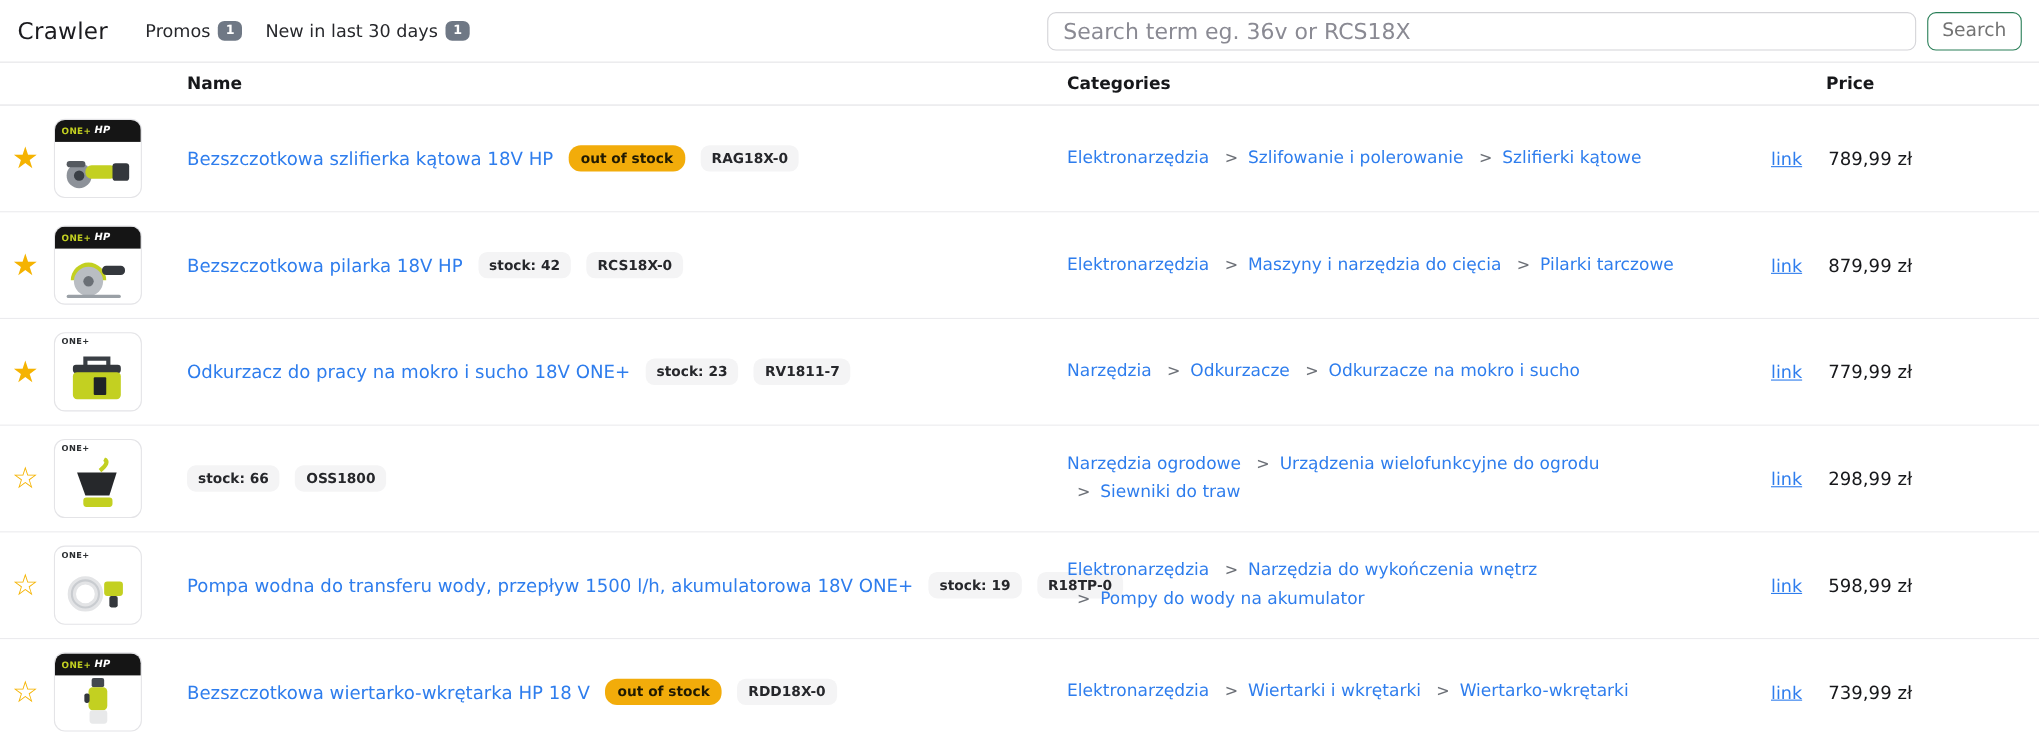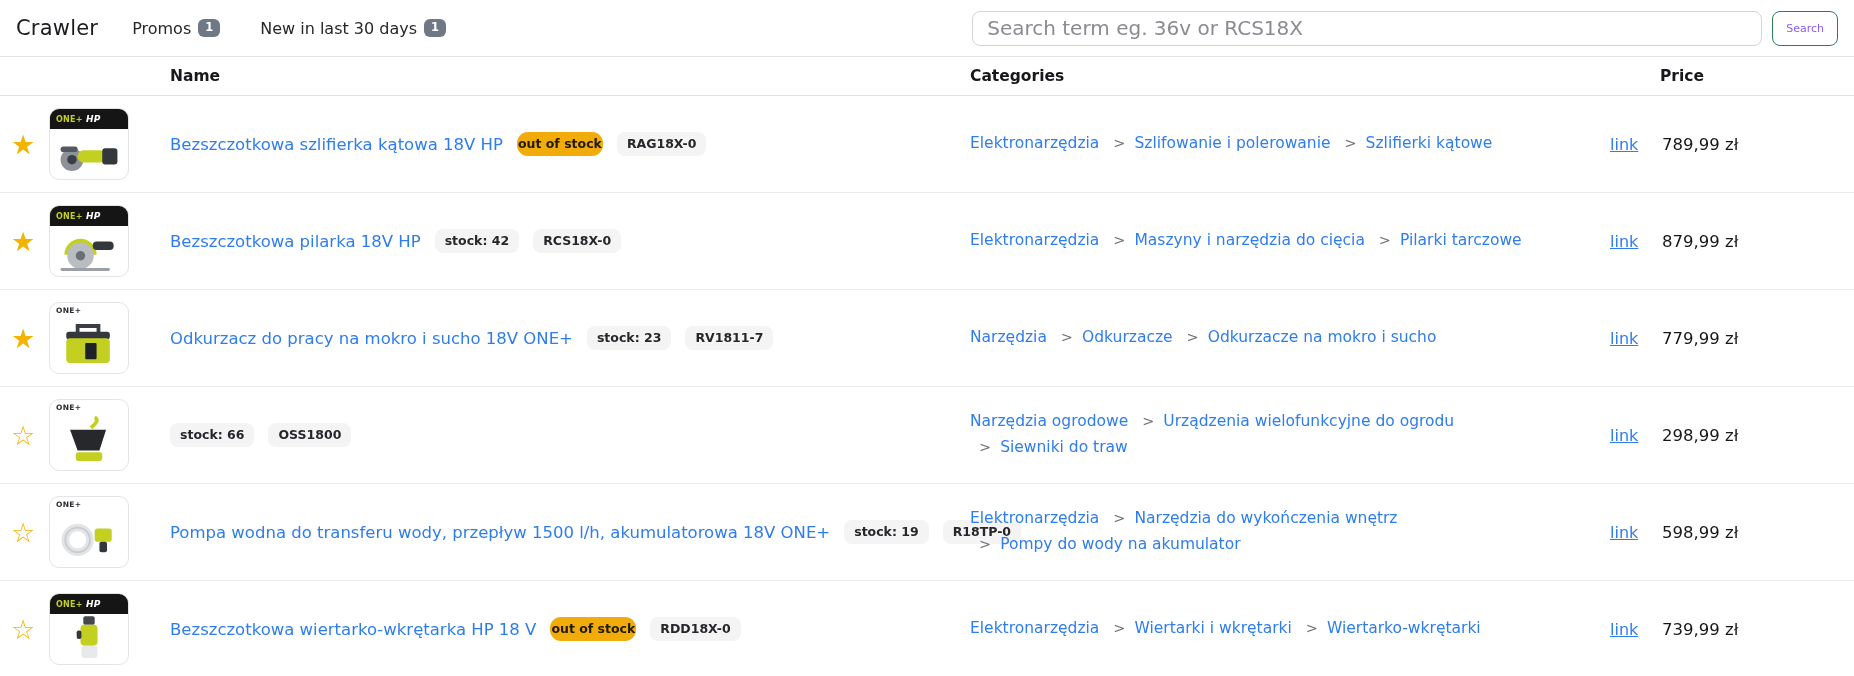--- a/index.html
+++ b/index.html
@@ -10,35 +10,35 @@
     color: #1f2125;
   }
   .app { width: 1854px; height: 676px; }
 
   
   .topbar {
     height: 57px; display: flex; align-items: center;
     padding: 0 16px; border-bottom: 1px solid #e4e4e7; background: #fff;
   }
   .app-title { font-size: 21px; font-weight: 500; color: #1b1b1f; letter-spacing: 0.2px; }
-  .filters { display: flex; align-items: flex-end; gap: 40px; margin-left: 34px; }
+  .filters { display: flex; align-items: flex-end; gap: 21px; margin-left: 34px; }
   .filter { display: inline-flex; align-items: center; gap: 7px; font-size: 16px; color: #26272b; cursor: pointer; text-decoration: none; }
   .count-badge {
     background: #6f7885; color: #fff; font-size: 11.5px; font-weight: 700;
     padding: 2px 7px; border-radius: 6px; line-height: 1.2;
   }
   .search-area { margin-left: auto; display: flex; align-items: center; gap: 10px; }
   .search-input {
     width: 790px; height: 35px; border: 1px solid #d4d4d8; border-radius: 8px;
     padding: 0 14px; font-size: 20px; color: #26272b; outline: none;
     font-family: "DejaVu Sans", "Liberation Sans", sans-serif;
   }
   .search-input::placeholder { color: #8a8a93; }
   .search-btn {
-    height: 35px; padding: 0 13px; font-size: 11px; color: #8b5cf6;
+    height: 35px; padding: 0 13px; font-size: 17px; color: #737373;
     background: #fff; border: 1px solid #2a7f58; border-radius: 8px; cursor: pointer;
     font-family: "DejaVu Sans", "Liberation Sans", sans-serif;
   }
 
   
   .grid-cols { display: grid; grid-template-columns: 46px 124px 800px 640px 50px 1fr; align-items: center; }
   .thead { height: 39px; border-bottom: 1px solid #e1e1e5; font-weight: 700; font-size: 15.5px; color: #17181b; }
   .rows .row { height: 97px; border-bottom: 1px solid #ebebee; }
   .cell { min-width: 0; }
 
@@ -56,21 +56,21 @@
   .pimg.hp .banner .t1 { color: #ffffff; font-style: italic; margin-left: 3px; font-size: 9px; }
   .pimg:not(.hp) .banner .t0 { color: #2a2d30; font-size: 7.5px; }
   .art { flex: 1; display: flex; align-items: center; justify-content: center; }
 
   .name-cell { display: flex; align-items: center; gap: 14px; white-space: nowrap; }
   .pname { font-size: 16.5px; color: #2e7ded; text-decoration: none; cursor: pointer; }
   .badge {
     font-size: 12.5px; font-weight: 700; padding: 4px 10px; border-radius: 8px;
     color: #26272b; background: #f4f4f5; line-height: 1.25; flex: none;
   }
-  .badge.out-of-stock { background: #f2ac0a; color: #201a02; border-radius: 11px; padding: 4px 1px; }
+  .badge.out-of-stock { background: #f2ac0a; color: #201a02; border-radius: 11px; padding: 4px 11px; }
 
   .cat-cell { font-size: 15.5px; line-height: 1.65; padding-right: 24px; }
   .cat-link { color: #2e7ded; text-decoration: none; cursor: pointer; }
   .crumb-unit { white-space: nowrap; margin-left: 9px; }
   .sep { color: #6c7077; margin-right: 9px; font-size: 14.5px; }
 
   .link-cell { font-size: 16px; }
   .row-link { color: #2e7ded; text-decoration: underline; cursor: pointer; }
   .price-cell { font-size: 16.5px; color: #17181b; padding-left: 2px; }
 </style>

